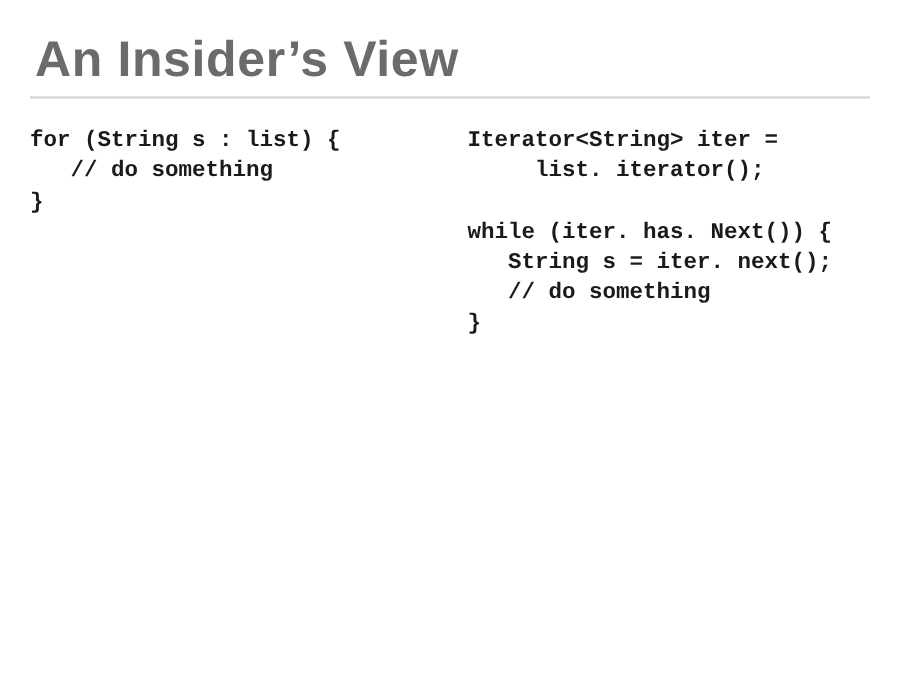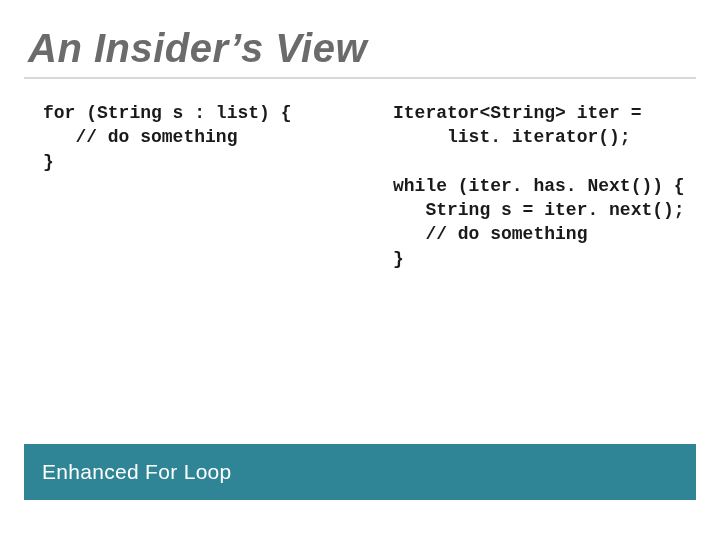--- a/index.html
+++ b/index.html
@@ -17,35 +17,33 @@
     height: 540px;
     padding: 18px 24px 24px 24px;
     position: relative;
   }
   .title {
     font-size: 40px;
     font-weight: 700;
     color: #6b6b6b;
     margin: 8px 0 6px 4px;
     letter-spacing: 0.5px;
-    font-style: italic;
   }
   .rule {
     height: 2px;
     background: #d9d9d9;
     margin: 6px 0 22px 0;
   }
   .cols {
     display: flex;
     gap: 28px;
   }
   .col {
     flex: 1 1 0;
     min-width: 0;
-    margin-left: 19px;
   }
   pre.code {
     margin: 0;
     font-family: "Courier New", Courier, monospace;
     font-weight: 700;
     font-size: 18px;
     line-height: 1.35;
     color: #1a1a1a;
     white-space: pre;
   }
@@ -85,17 +83,14 @@
      list. iterator();
 
 while (iter. has. Next()) {
    String s = iter. next();
    // do something
 }</pre>
     </div>
   </div>
 
   <div class="labels">
-    <div class="label-box">
-      <span>Enhanced For Loop</span>
-    </div>
   </div>
 </div>
 
 </body></html>

